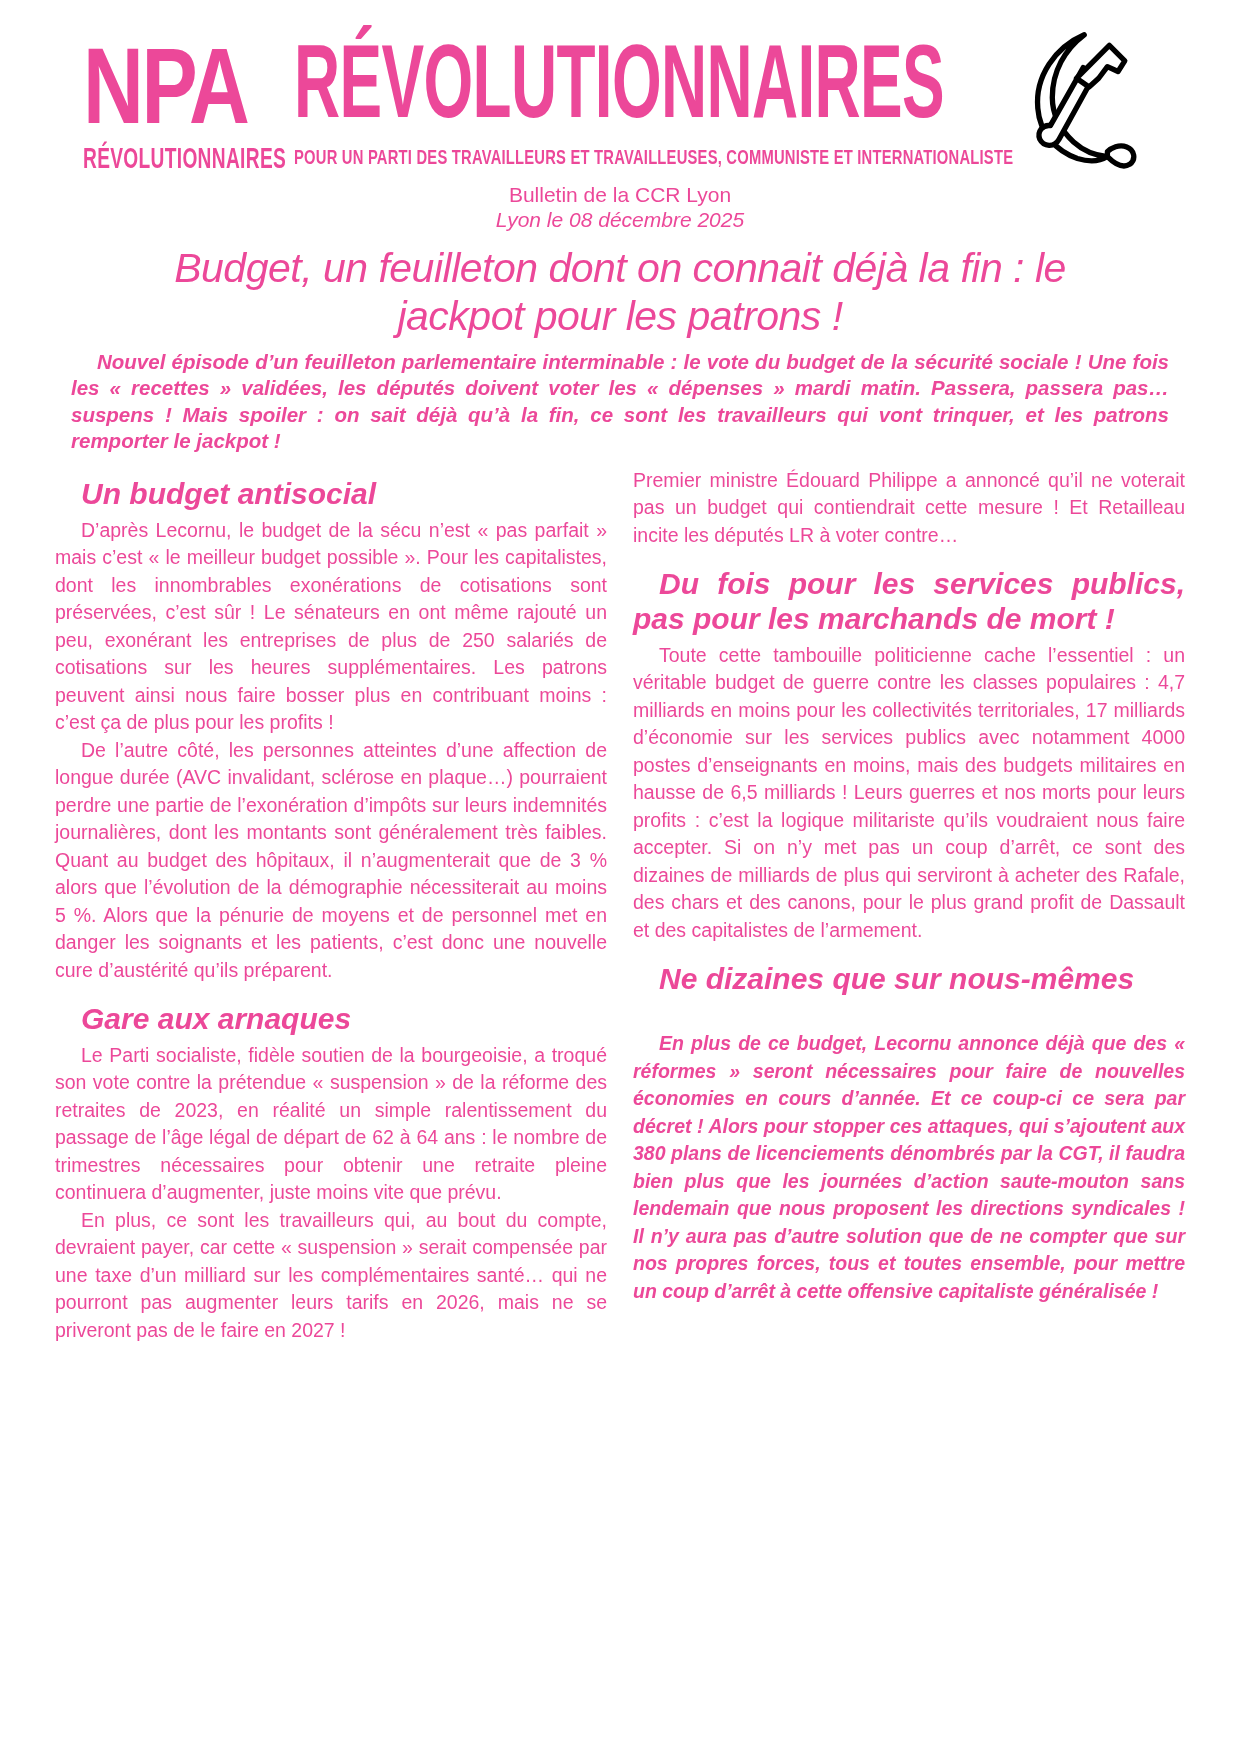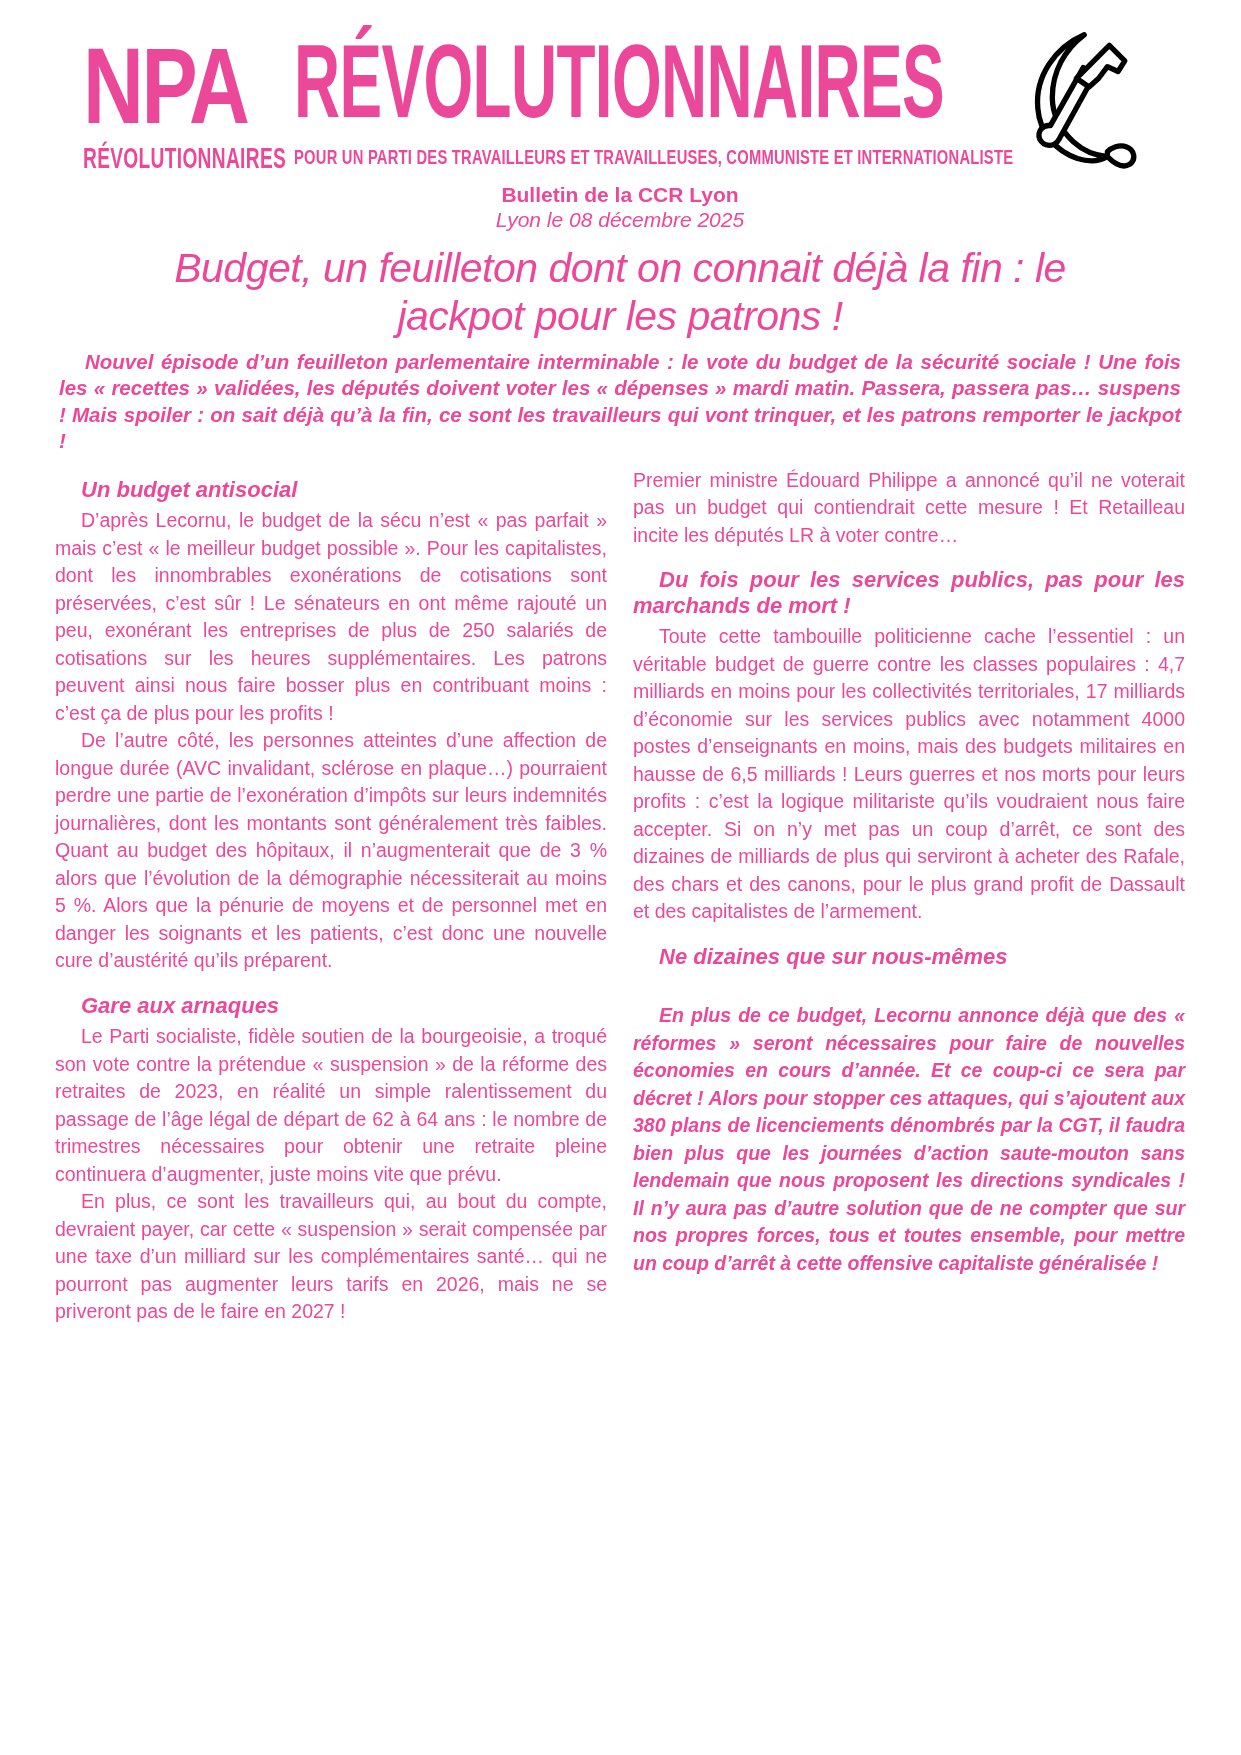--- a/index.html
+++ b/index.html
@@ -34,42 +34,42 @@
     white-space:nowrap;
   }
   .mast-sub{
     font-size:20.5px;font-weight:bold;margin-top:12px;
     transform:scaleX(0.72);transform-origin:left top;
     white-space:nowrap;letter-spacing:0.3px;
   }
   .hs-wrap{position:absolute;left:1020px;top:28px;width:140px;height:145px;}
   
   .bulletin{text-align:center;line-height:25px;}
-  .bulletin .b1{font-weight:bold;font-size:21px;}
+  .bulletin .b1{font-weight:normal;font-size:21px;}
   .bulletin .b2{font-style:italic;font-size:21px;}
   
   .headline{
     margin:12px 70px 6px;
     text-align:center;
     font-size:41px;font-weight:normal;font-style:italic;
     line-height:1.18;letter-spacing:-0.5px;
   }
   
   .content{padding:0 56px 0 55px;}
   .intro{
-    margin:8px 4px 0;
+    margin:8px 16px 0;
     font-weight:bold;font-style:italic;
     font-size:20.5px;line-height:26.5px;
     text-align:justify;text-indent:26px;
   }
   
   .cols{display:flex;gap:26px;margin-top:12px;}
   .col{flex:1;min-width:0;font-size:19.5px;line-height:27.5px;text-align:justify;}
   .col h2{
-    font-size:22px;font-weight:bold;font-style:italic;
+    font-size:30px;font-weight:bold;font-style:italic;
     margin:18px 0 5px;text-indent:26px;line-height:1.16;
   }
   .col h2:first-child{margin-top:10px;}
   .col p{margin:0;text-indent:26px;}
   .col p.cont{text-indent:0;}
   .col p.emph{font-weight:bold;font-style:italic;margin-top:33px;}
 </style>
 </head>
 <body>
 

